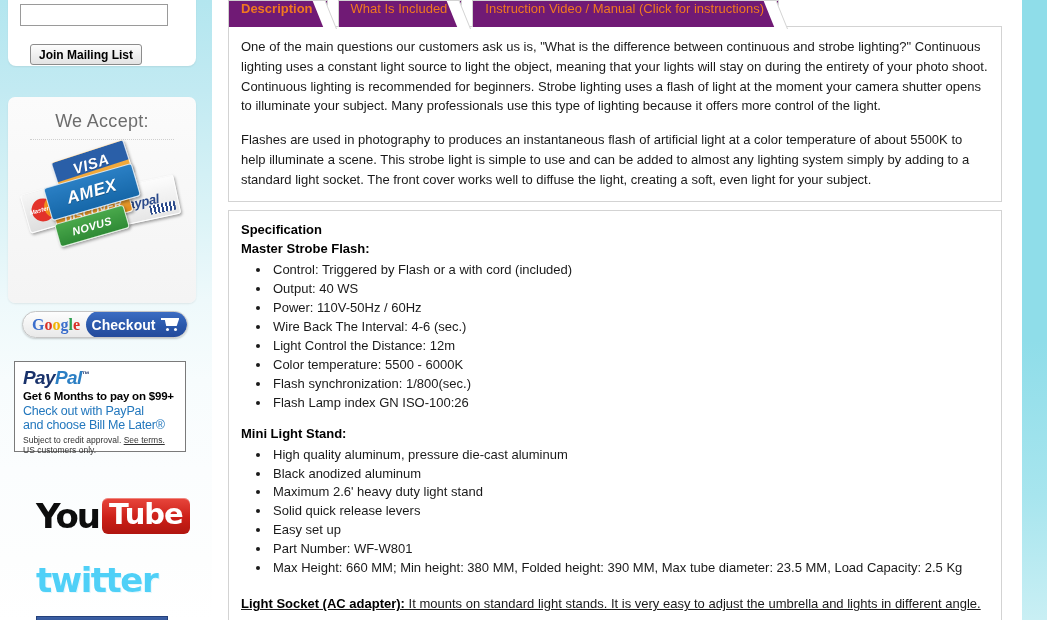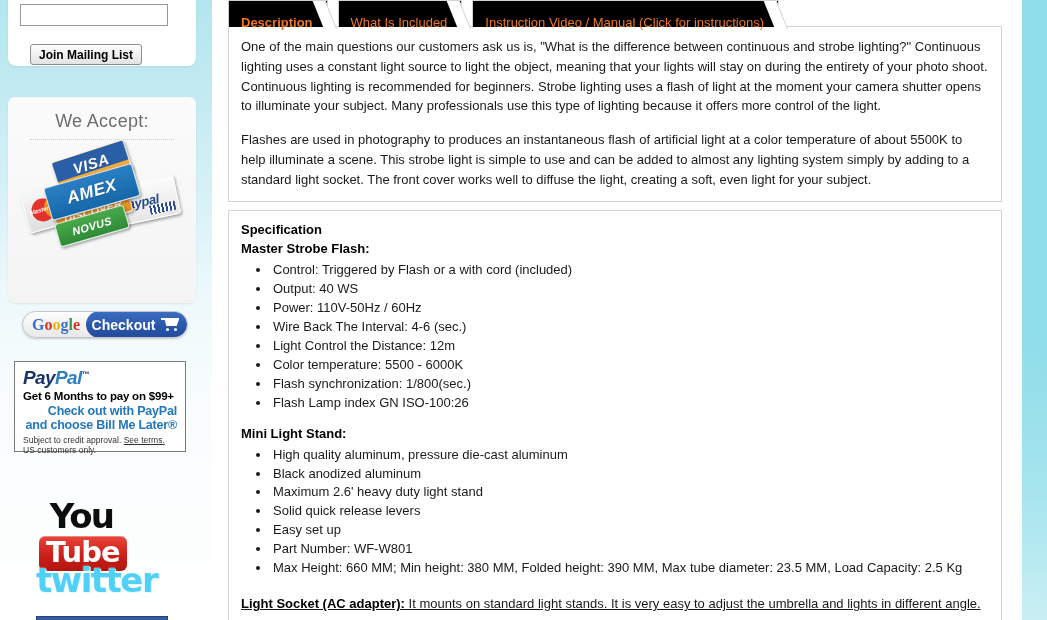--- a/index.html
+++ b/index.html
@@ -273,42 +273,40 @@
   .pp-line1 {
     margin-top: 3px;
     font-size: 11.5px;
     font-weight: bold;
     color: #000;
     letter-spacing: -.2px;
   }
   .pp-line2 {
     margin-top: 2px;
     font-size: 12.5px;
-    font-weight: bold;
+    font-weight: normal;
     color: #2277bd;
     line-height: 1.12;
     letter-spacing: -.2px;
-    text-align: right;
   }
   .pp-fine {
     margin-top: 3px;
     font-size: 8.5px;
     color: #333;
     line-height: 1.2;
   }
   .pp-fine a { color: #333; text-decoration: underline; }
 
   
   .yt {
     position: absolute;
     left: 36px; top: 496px;
     display: flex;
     align-items: center;
     cursor: pointer;
-    flex-direction: column;
   }
   .yt .you {
     font-size: 34px;
     font-weight: bold;
     color: #0d0d0d;
     letter-spacing: -2px;
     font-family: "DejaVu Sans", sans-serif;
   }
   .yt .tube {
     margin-left: 3px;
@@ -361,26 +359,25 @@
   
   .tabs {
     position: relative;
     height: 27px;
     display: flex;
     align-items: flex-end;
   }
   .tab {
     position: relative;
     height: 27px;
-    padding: 16px 14px 0 12px;
+    padding: 0 14px 0 12px;
     display: flex;
-    align-items: center;
     font-size: 13px;
     color: #f07820;
-    background: #000000;
+    background: #701a75;
     border: 1px solid #d3d3d3;
     border-bottom: none;
     margin-right: 10px;
     cursor: pointer;
     white-space: nowrap;
   }
   .tab.active { font-weight: bold; color: #f07820; border-color: #cfcfcf; }
   
   .tab::after {
     content: "";

